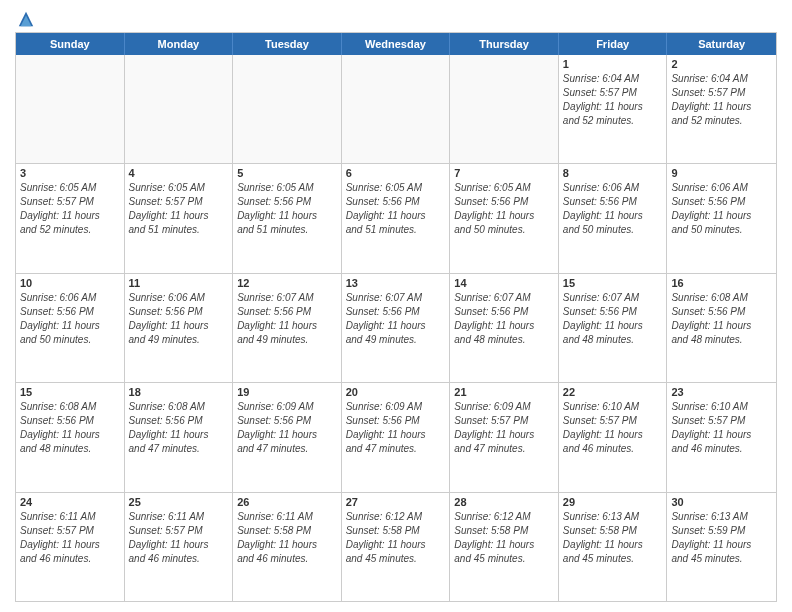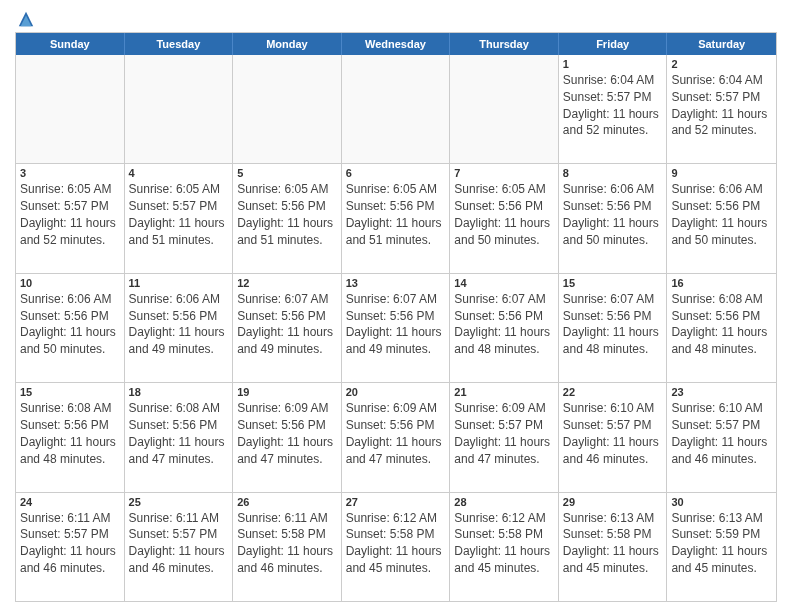--- a/index.html
+++ b/index.html
@@ -103,23 +103,24 @@
     }
     .cal-cell:last-child { border-right: none; }
     .cal-cell.empty { background: #f9f9f9; }
     .day-num {
       font-size: 11px;
       font-weight: bold;
       color: #333;
       margin-bottom: 2px;
     }
     .day-info {
-      font-size: 12px;
+      font-size: 10px;
       color: #444;
       line-height: 1.4;
+      font-style: italic;
     }
   </style>
 </head>
 <body>
 
 <div class="page">
   <div class="header">
     <div class="logo">
       <div class="logo-text">
         <span class="logo-general"></span>
@@ -132,22 +133,22 @@
     </div>
     <div class="title-area">
       <div class="month-title"></div>
       <div class="location"></div>
     </div>
   </div>
 
   <div class="calendar">
     <div class="cal-header">
     <div class="cal-header-cell">Sunday</div>
+        <div class="cal-header-cell">Monday</div>
         <div class="cal-header-cell">Tuesday</div>
-        <div class="cal-header-cell">Monday</div>
         <div class="cal-header-cell">Wednesday</div>
         <div class="cal-header-cell">Thursday</div>
         <div class="cal-header-cell">Friday</div>
         <div class="cal-header-cell">Saturday</div>
       </div>
     <div class="cal-body">
     <div class="cal-row">
           <div class="cal-cell empty"></div>
           <div class="cal-cell empty"></div>
           <div class="cal-cell empty"></div>

